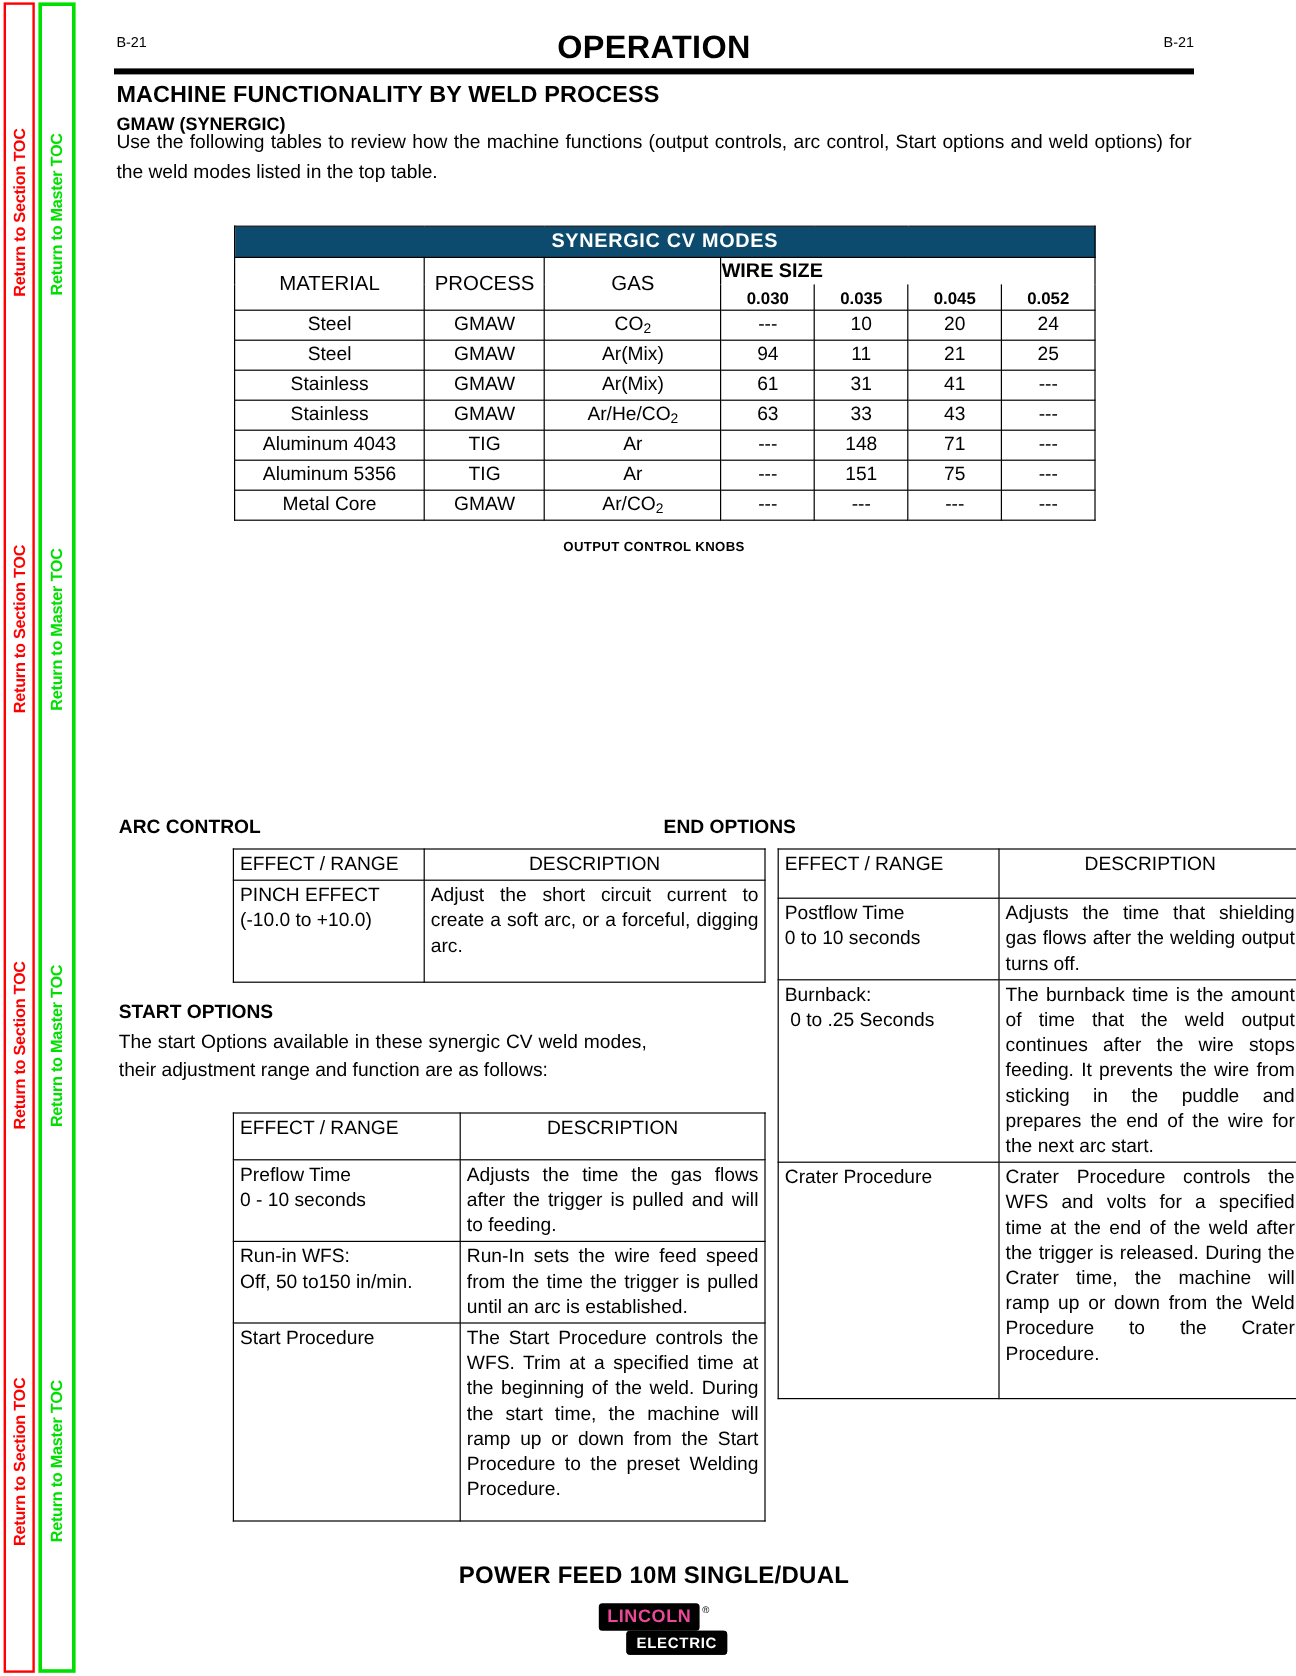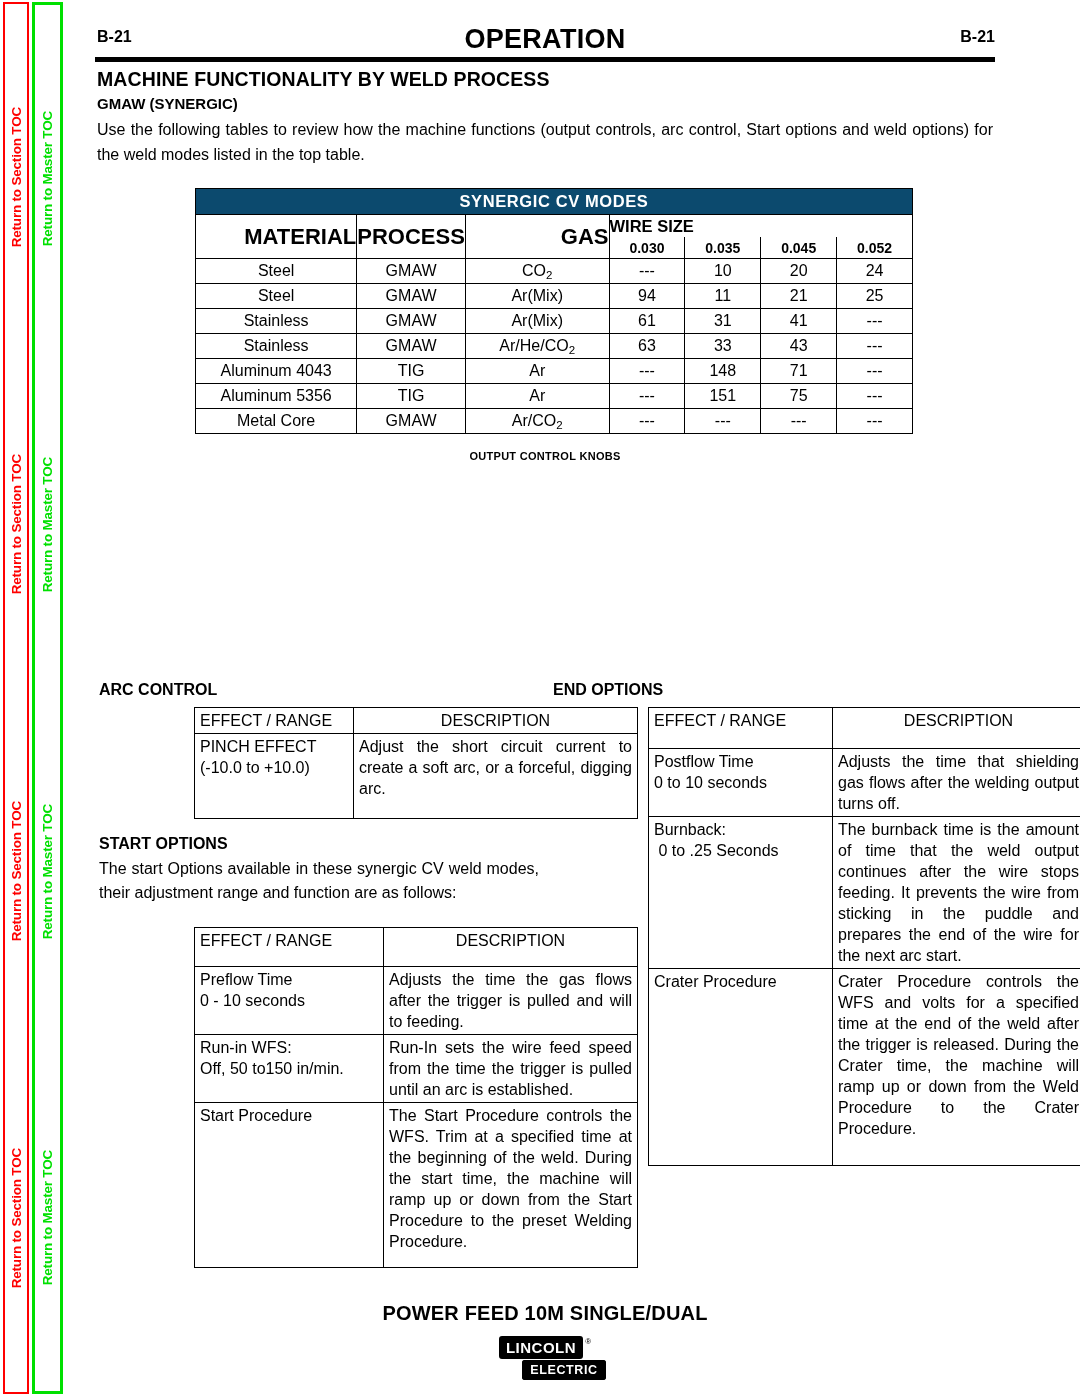--- a/index.html
+++ b/index.html
@@ -20,37 +20,37 @@
     font-weight:bold;font-size:13.5px;letter-spacing:-0.2px;white-space:nowrap;
   }
   .rail.section .rail-label{color:#ff0000;}
   .rail.master  .rail-label{color:#00e000;}
 
   
   #page{position:absolute;left:95px;top:0;width:900px;height:1397px;}
 
   
   #page-header{position:absolute;left:0;top:24px;width:900px;height:30px;}
-  .folio{position:absolute;top:4px;font-weight:bold;font-size:16px;}
+  .folio{position:absolute;top:4px;font-weight:normal;font-size:12px;}
   .folio.left{left:2px;}
   .folio.right{right:0px;}
   #header-title{position:absolute;left:0;right:0;top:0;text-align:center;
       font-weight:bold;font-size:27px;letter-spacing:0.3px;}
   #header-rule{position:absolute;left:0;top:57px;width:900px;height:5px;background:#000;}
 
   #section-title{position:absolute;left:2px;top:68px;font-weight:bold;font-size:19.5px;letter-spacing:0.1px;}
   #subsection-title{position:absolute;left:2px;top:95px;font-weight:bold;font-size:15px;}
-  #intro-text{position:absolute;left:2px;top:117px;width:896px;font-size:16px;line-height:25px;text-align:justify;}
+  #intro-text{position:absolute;left:2px;top:106px;width:896px;font-size:16px;line-height:25px;text-align:justify;}
 
   
   #modes-table{position:absolute;left:100px;top:188px;width:718px;border-collapse:collapse;}
   #modes-table td,#modes-table th{border:1.6px solid #000;padding:0;}
   #modes-table .banner{background:#0c4a6e;color:#fff;font-weight:bold;font-size:16.5px;
       text-align:center;height:25px;letter-spacing:0.6px;}
-  #modes-table .hcell{font-weight:bold;font-size:22px;text-align:right;height:24px;}
+  #modes-table .hcell{font-weight:normal;font-size:17px;text-align:center;height:24px;}
   #modes-table .wsize{font-weight:bold;font-size:16.5px;text-align:left;height:22px;border-bottom:none;}
   #modes-table .wsub{font-weight:bold;font-size:14px;text-align:center;height:21px;border-top:none;}
   #modes-table .cell{font-size:16px;text-align:center;height:24px;}
   #modes-table .mat{width:175px;}
   #modes-table .proc{width:103px;}
   #modes-table .gas{width:163px;}
   #modes-table .num{width:87px;}
   sub{font-size:0.72em;vertical-align:-0.25em;}
 
   
@@ -84,21 +84,21 @@
   #end-table td:first-child{width:173px;}
   #end-table .hdrow td{height:36px;}
   #end-table .tall{height:192px;}
 
   
   #footer-title{position:absolute;left:0;right:0;top:1302px;text-align:center;
       font-weight:bold;font-size:20px;letter-spacing:0.2px;}
   #logo{position:absolute;left:0;right:0;top:1336px;display:flex;
       flex-direction:column;align-items:center;}
   .logo-line1{display:flex;align-items:flex-start;}
-  .logo-word{background:#000;color:#ffffff;font-weight:bold;font-size:15px;
+  .logo-word{background:#000;color:#ec4899;font-weight:bold;font-size:15px;
       letter-spacing:0.5px;padding:1px 5px;border:2px solid #000;border-radius:3px;}
   .logo-reg{font-size:8px;margin-left:2px;margin-top:1px;}
   .logo-line2{margin-top:1px;margin-left:10px;}
   .logo-word2{background:#000;color:#fff;font-weight:bold;font-size:12.5px;
       letter-spacing:0.6px;padding:1px 6px;border:2px solid #000;border-radius:3px;margin-left:28px;}
 </style>
 </head>
 <body>
 
 <div id="nav-rails">

